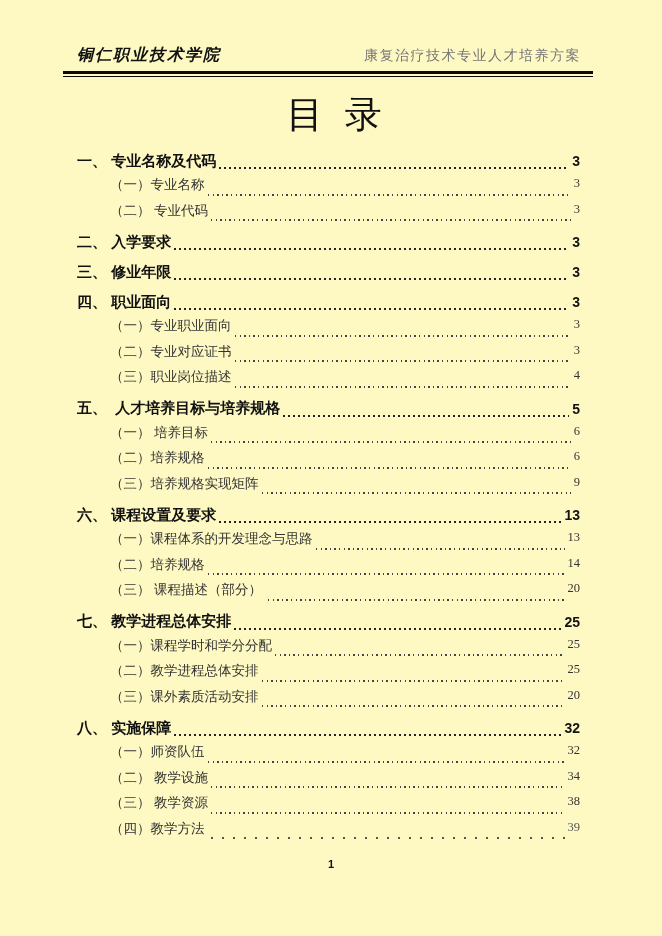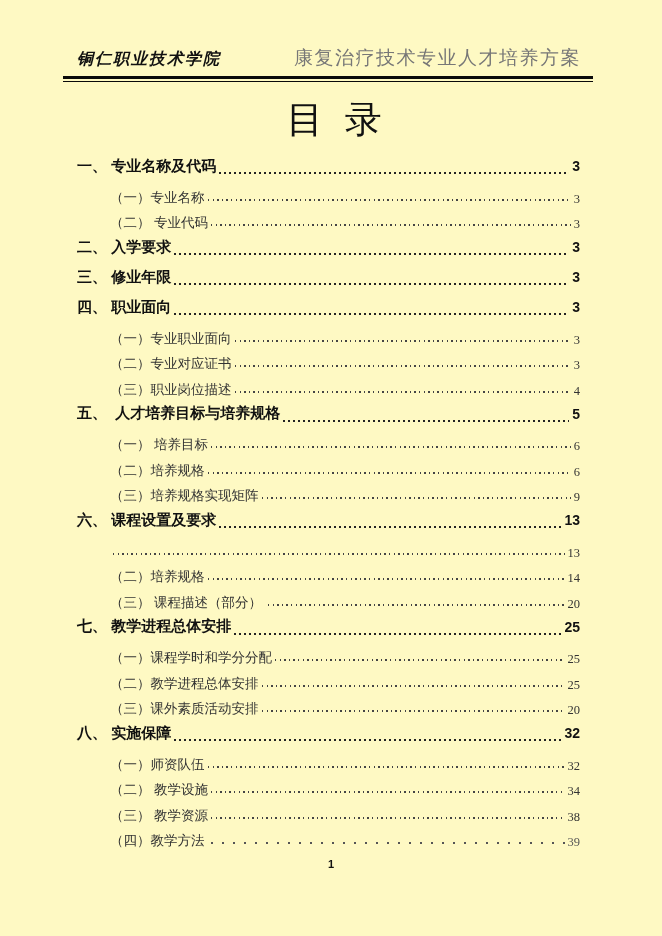--- a/index.html
+++ b/index.html
@@ -30,21 +30,21 @@
   .header-school {
     font-family: "Liberation Serif", "DejaVu Serif", serif;
     font-style: italic;
     font-weight: 700;
     font-size: 16px;
     letter-spacing: 2px;
     color: #111111;
   }
   .header-doc {
     font-family: Liberation Mono, monospace;
-    font-size: 19px;
+    font-size: 14px;
     letter-spacing: 1.5px;
     color: #777777;
   }
   .header-rule-thick {
     margin-top: 5px;
     border-top: 3px solid #0a0a0a;
   }
   .header-rule-thin {
     margin-top: 2px;
     border-top: 1px solid #0a0a0a;
@@ -76,21 +76,21 @@
   .toc-row.lvl1 {
     height: 30px;
     align-items: center;
     font-family: "Liberation Sans", "DejaVu Sans", sans-serif;
     font-weight: 700;
     font-size: 15px;
     color: #111111;
   }
   .toc-row.lvl2 {
     height: 25.5px;
-    align-items: flex-end;
+    align-items: flex-start;
     font-family: "Liberation Serif", "DejaVu Serif", serif;
     font-weight: 400;
     font-size: 13.5px;
     color: #333333;
     padding-left: 33px;
   }
   .toc-label { flex: 0 0 auto; }
   .toc-leader {
     flex: 1 1 auto;
     height: 2px;
@@ -207,20 +207,21 @@
     <span class="toc-label">（三）培养规格实现矩阵</span>
     <span class="toc-leader"></span>
     <span class="toc-page">9</span>
   </div>
       <div class="toc-row lvl1">
     <span class="toc-label">六、 课程设置及要求</span>
     <span class="toc-leader"></span>
     <span class="toc-page">13</span>
   </div>
       <div class="toc-row lvl2">
+    <span class="toc-label">（一）课程体系的开发理念与思路</span>
     <span class="toc-leader"></span>
     <span class="toc-page">13</span>
   </div>
       <div class="toc-row lvl2">
     <span class="toc-label">（二）培养规格</span>
     <span class="toc-leader"></span>
     <span class="toc-page">14</span>
   </div>
       <div class="toc-row lvl2">
     <span class="toc-label">（三） 课程描述（部分） </span>

